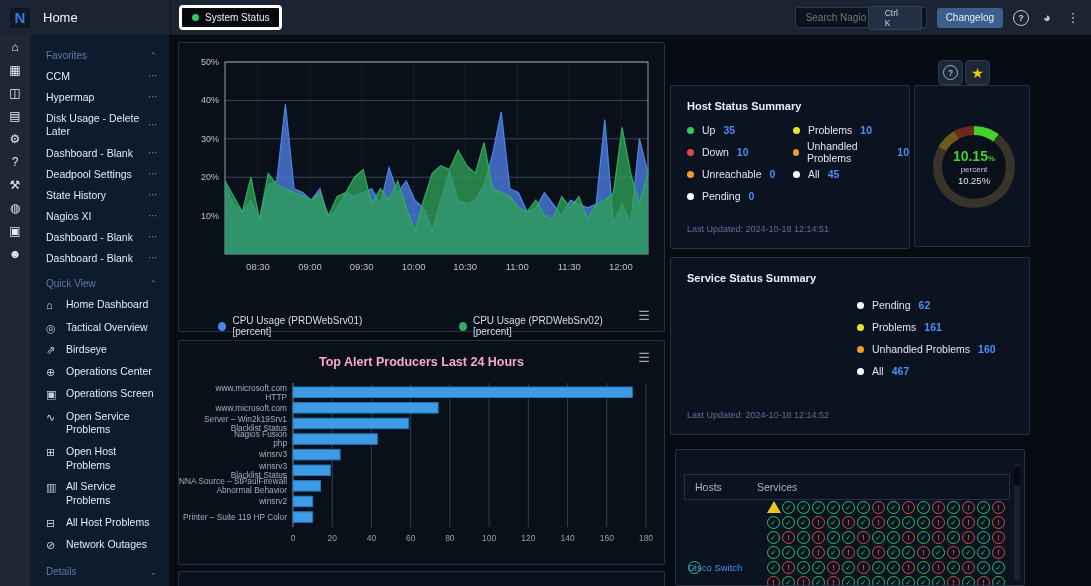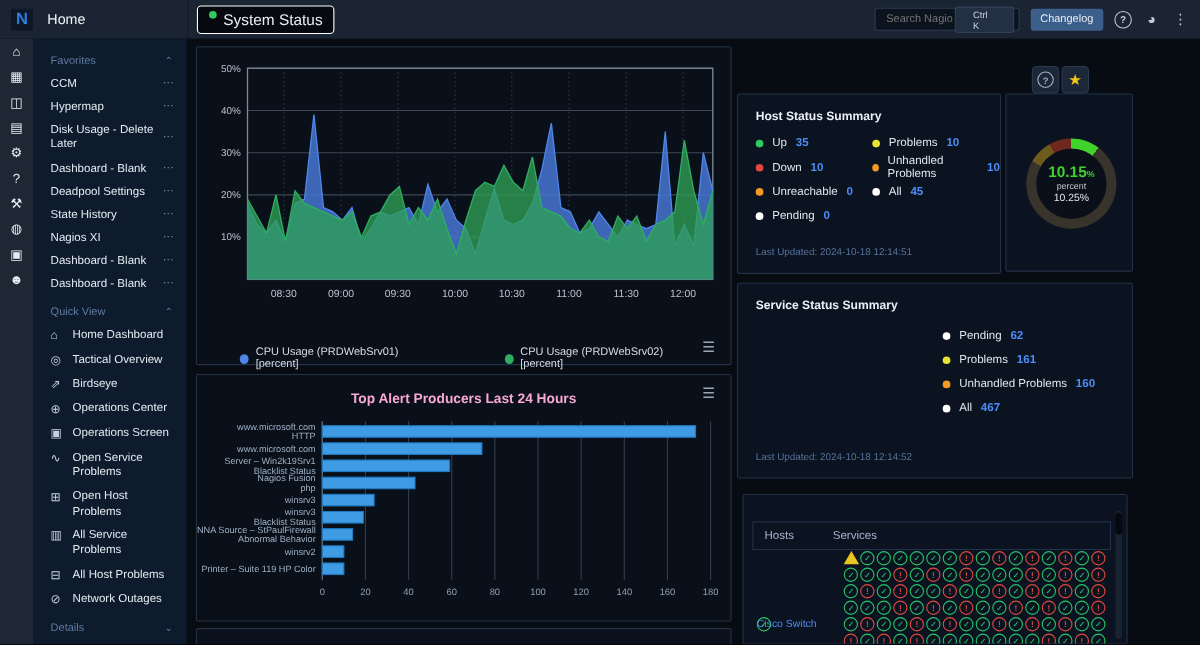--- a/index.html
+++ b/index.html
@@ -5,22 +5,22 @@
   html,body{margin:0;padding:0;background:#000;}
   #stage{position:relative;width:1091px;height:586px;background:#070b12;overflow:hidden;
          font-family:"Liberation Sans","DejaVu Sans",sans-serif;color:#dfe6ee;}
   
   #topbar{position:absolute;left:0;top:0;width:1091px;height:35px;background:#1a2433;
           border-bottom:1px solid #060a10;display:flex;align-items:center;}
   #brand{width:170px;height:100%;display:flex;align-items:center;border-right:1px solid #111a27;}
   #logo{width:20px;height:20px;margin-left:10px;background:#0e1726;color:#2f7de1;font-weight:bold;
         font-size:15px;display:flex;align-items:center;justify-content:center;border-radius:2px;}
   #page-title{margin-left:13px;font-size:13px;font-weight:normal;color:#f2f5f9;}
-  .status-pill{margin-left:8px;display:flex;align-items:flex-start;gap:6px;background:#07090e;
-        border:1px solid #ffffff;border-radius:4px;padding:4px 10px;font-size:14px;color:#e9eef5;}
+  .status-pill{margin-left:8px;display:flex;align-items:center;gap:6px;background:#07090e;
+        border:3px solid #ffffff;border-radius:4px;padding:4px 10px;font-size:10px;color:#e9eef5;}
   .dot{width:7px;height:7px;border-radius:50%;display:inline-block;}
   #topbar-right{margin-left:auto;display:flex;align-items:center;gap:10px;padding-right:10px;}
   #search-box{display:flex;align-items:center;width:118px;height:19px;background:#0b131e;
         border:1px solid #2b3a52;border-radius:3px;padding:0 4px 0 8px;}
   #search-box input{flex:1;width:60px;background:transparent;border:none;outline:none;
         color:#8b99ad;font-size:10px;font-family:inherit;}
   .kbd{background:#232f43;border:1px solid #32405a;border-radius:3px;color:#c7d1de;
         font-size:8.5px;padding:1px 16px;}
   #changelog-btn{background:#3c5e8a;color:#e8eef6;font-size:10px;border:none;border-radius:3px;
         height:20px;padding:0 9px;cursor:pointer;}

